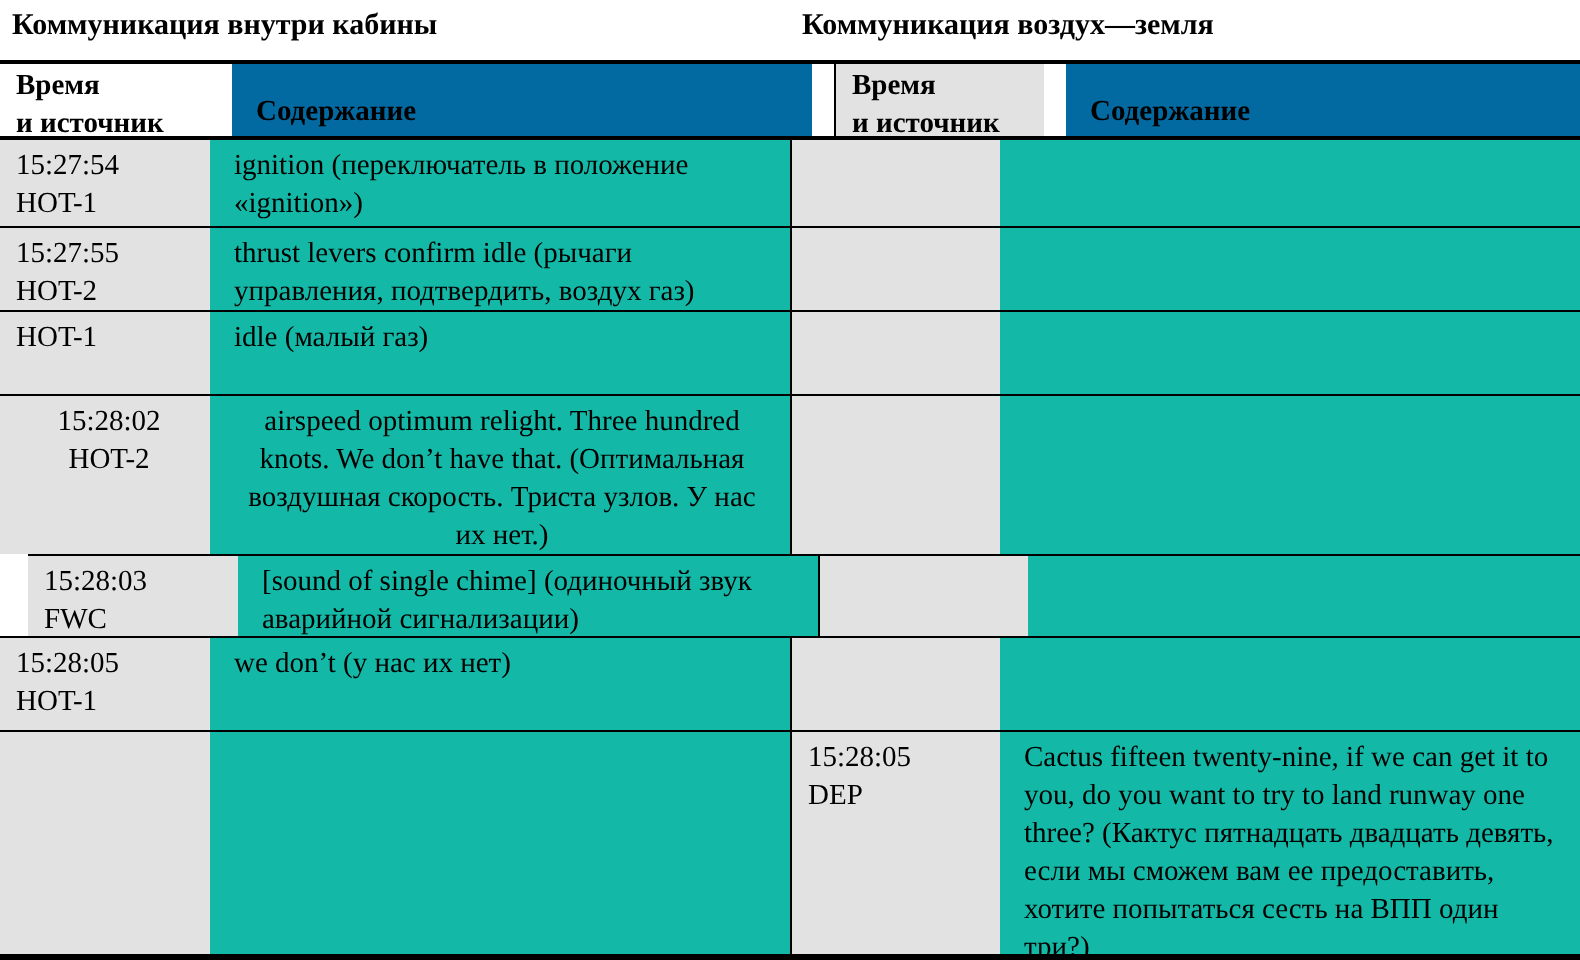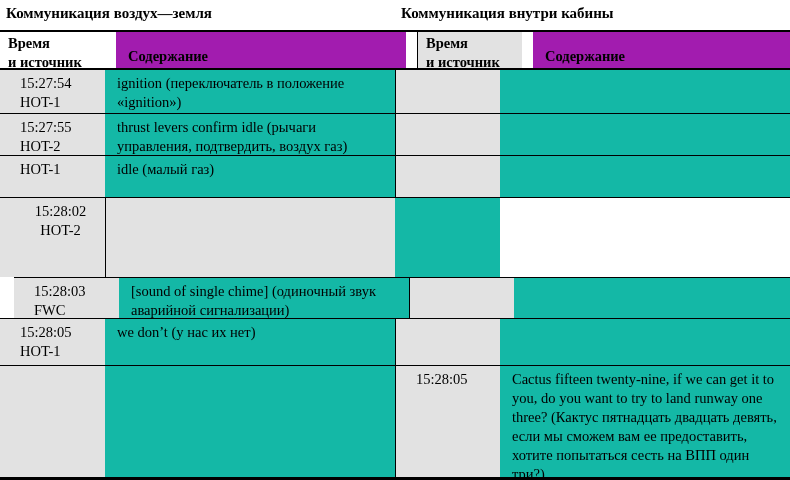--- a/index.html
+++ b/index.html
@@ -41,41 +41,41 @@
     border-bottom: 2px solid #000;
     gap: 11px;
   }
   .cell {
     font-size: 14.5px;
     line-height: 19px;
     overflow: hidden;
   }
   .time {
     background: #e2e2e2;
-    padding: 4px 4px 0 20px;
+    padding: 4px 4px 0 8px;
   }
   .content {
     background: #14b8a6;
     padding: 4px 10px 0 12px;
   }
   .col3 { border-left: 1px solid #000; }
   
   .h-time {
     font-weight: bold;
     white-space: pre-line;
     padding: 2px 4px 0 8px;
     background: #fff;
   }
   .h-time.gray { background: #e2e2e2; }
   .h-content {
     font-weight: bold;
     display: flex;
     align-items: flex-end;
     padding: 0 10px 2px 12px;
-    background: #a21caf;
+    background: #0369a1;
   }
   
   .body-row { border-top: 1px solid #000; }
   .body-row.first { border-top: none; }
   .r1 { height: 43px; }
   .r2 { height: 42px; }
   .r3 { height: 42px; }
   .r4 { height: 80px; text-align: center; }
   .r5 { height: 41px; margin-left: 14px; }
   .r6 { height: 47px; }
@@ -84,22 +84,22 @@
     display: flex;
     padding-bottom: 5px;
   }
 </style>
 </head>
 <body>
 
 <div class="page">
 
   <div class="titles">
+    <div class="title">Коммуникация внутри кабины</div>
     <div class="title">Коммуникация воздух—земля</div>
-    <div class="title">Коммуникация внутри кабины</div>
   </div>
 
   <div class="row header-row">
     <div class="cell h-time">Время
 и источник</div>
     <div class="cell h-content">Содержание</div>
     <div class="cell h-time gray col3">Время
 и источник</div>
     <div class="cell h-content">Содержание</div>
   </div>
@@ -152,20 +152,23 @@
     <div class="cell content">
       <span></span>
     </div>
   </div>
 
   <div class="row body-row r4">
     <div class="cell time">
       <div>15:28:02</div>
       <div>HOT-2</div>
     </div>
+    <div class="cell content">
+      <span>airspeed optimum relight. Three hundred knots. We don’t have that. (Оптимальная воздушная скорость. Триста узлов. У нас их нет.)</span>
+    </div>
     <div class="cell time col3">
       <div></div>
       <div></div>
     </div>
     <div class="cell content">
       <span></span>
     </div>
   </div>
 
   <div class="row body-row r5">
@@ -205,19 +208,20 @@
   <div class="row body-row r7">
     <div class="cell time">
       <div></div>
       <div></div>
     </div>
     <div class="cell content">
       <span></span>
     </div>
     <div class="cell time col3">
       <div>15:28:05</div>
+      <div>DEP</div>
     </div>
     <div class="cell content">
       <span>Cactus fifteen twenty-nine, if we can get it to you, do you want to try to land runway one three? (Кактус пятнадцать двадцать девять, если мы сможем вам ее предоставить, хотите попытаться сесть на ВПП один три?)</span>
     </div>
   </div>
 
 </div>
 
 </body></html>

